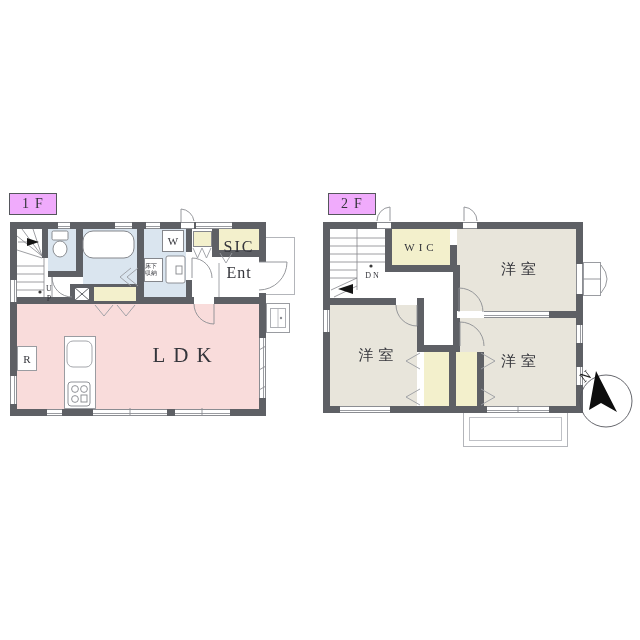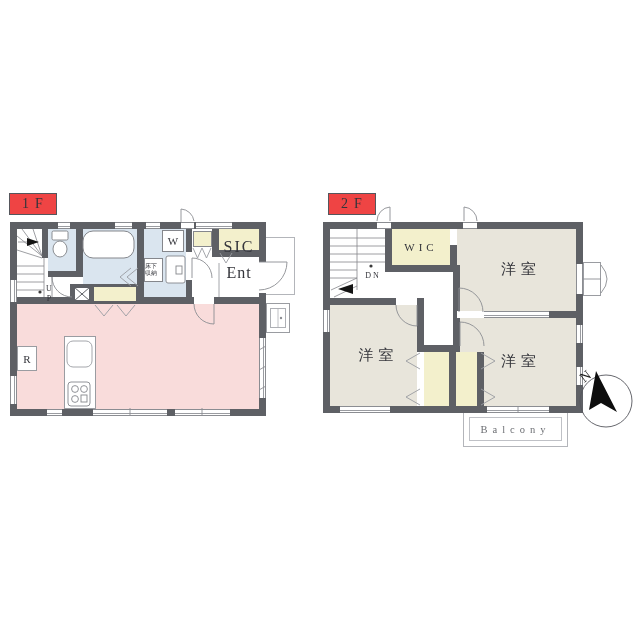--- a/index.html
+++ b/index.html
@@ -14,21 +14,21 @@
   .win{position:absolute;height:7px;background:#fff;border-top:1px solid #8b8d92;border-bottom:1px solid #8b8d92;box-sizing:border-box;z-index:3;}
   .win::after{content:"";position:absolute;left:0;right:0;top:50%;border-top:1px solid #9a9ca1;}
   .winv{position:absolute;width:7px;background:#fff;border-left:1px solid #8b8d92;border-right:1px solid #8b8d92;box-sizing:border-box;z-index:3;}
   .winv::after{content:"";position:absolute;top:0;bottom:0;left:50%;border-left:1px solid #9a9ca1;}
   .nol::after{display:none;}
   .gap{position:absolute;background:#fff;z-index:3;}
   .box{position:absolute;background:#fff;border:1px solid #85878c;box-sizing:border-box;z-index:4;
        display:flex;align-items:center;justify-content:center;}
   .lbl{position:absolute;z-index:5;display:flex;align-items:center;justify-content:center;
        color:#34353b;white-space:pre-line;text-align:center;}
-  .tag{border:1.2px solid #55565c;background:#ef4444;font-size:14px;letter-spacing:6px;padding-left:5px;box-sizing:border-box;}
+  .tag{border:1.2px solid #55565c;background:#f0abfc;font-size:14px;letter-spacing:6px;padding-left:5px;box-sizing:border-box;}
   .outline{position:absolute;background:#fff;border:1px solid #b3b5ba;box-sizing:border-box;z-index:0;}
   svg.ov{position:absolute;left:0;top:0;z-index:4;pointer-events:none;}
   .vtext{writing-mode:vertical-rl;text-orientation:upright;letter-spacing:1px;}
 </style>
 </head>
 <body>
 
 <div id="plan">
 
   <div class="lbl tag" style="left:9px;top:193px;width:48px;height:22px;">1F</div>
@@ -77,36 +77,36 @@
   <div class="gap" style="left:194px;top:297px;width:20px;height:7px;"></div>
   <div class="win" style="left:47px;top:409px;width:15px;"></div>
   <div class="win" style="left:93px;top:409px;width:74px;"></div>
   <div class="win" style="left:175px;top:409px;width:55px;"></div>
 
   <div class="box" style="left:64px;top:336px;width:32px;height:73px;border-color:#9a9ca1;"></div>
   <div class="box" style="left:17px;top:346px;width:20px;height:25px;border-color:#9a9ca1;font-size:11px;">R</div>
   <div class="box" style="left:162px;top:230px;width:22px;height:22px;font-size:11px;">W</div>
   <div class="box" style="left:144px;top:258px;width:19px;height:24px;font-size:6px;line-height:7px;letter-spacing:0;">床下収納</div>
 
+  <div class="lbl" style="left:120px;top:340px;width:116px;height:30px;font-size:21px;letter-spacing:8px;padding-left:8px;">LDK</div>
   <div class="lbl" style="left:217px;top:229px;width:44px;height:36px;font-size:16px;letter-spacing:2px;">SIC</div>
   <div class="lbl" style="left:217px;top:263px;width:44px;height:20px;font-size:16px;letter-spacing:1px;">Ent</div>
   <div class="lbl vtext" style="left:42px;top:280px;width:14px;height:28px;font-size:8px;">UP</div>
 
   <div class="lbl tag" style="left:328px;top:193px;width:48px;height:22px;">2F</div>
 
   <div class="room fill-closet" style="left:392px;top:229px;width:58px;height:36px;"></div>
   <div class="room fill-bed" style="left:457px;top:229px;width:119px;height:82px;"></div>
   <div class="room fill-bed" style="left:330px;top:305px;width:87px;height:101px;"></div>
   <div class="room fill-bed" style="left:460px;top:318px;width:116px;height:88px;"></div>
   <div class="room fill-closet" style="left:424px;top:352px;width:25px;height:54px;"></div>
   <div class="room fill-closet" style="left:456px;top:352px;width:21px;height:54px;"></div>
 
   <div class="outline" style="left:463px;top:411px;width:105px;height:36px;"></div>
   <div class="outline" style="left:469px;top:417px;width:93px;height:24px;border-color:#bfc1c6;"></div>
-  <div class="lbl" style="left:469px;top:419px;width:93px;height:20px;font-size:10.5px;letter-spacing:5px;color:#6b6d72;z-index:1;">Balcony</div>
 
   <div class="w" style="left:323px;top:222px;width:260px;height:7px;"></div>
   <div class="w" style="left:323px;top:406px;width:260px;height:7px;"></div>
   <div class="w" style="left:323px;top:222px;width:7px;height:191px;"></div>
   <div class="w" style="left:576px;top:222px;width:7px;height:191px;"></div>
   <div class="w" style="left:385px;top:229px;width:7px;height:43px;"></div>
   <div class="w" style="left:385px;top:265px;width:75px;height:7px;"></div>
   <div class="w" style="left:450px;top:245px;width:7px;height:27px;"></div>
   <div class="w" style="left:453px;top:272px;width:7px;height:46px;"></div>
   <div class="w" style="left:453px;top:311px;width:130px;height:7px;"></div>

